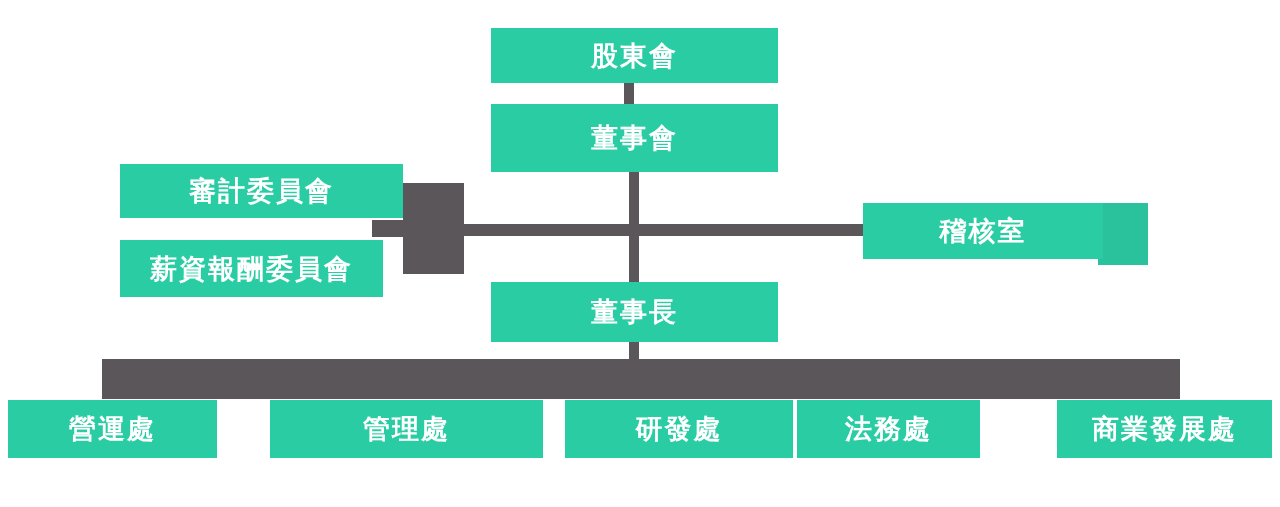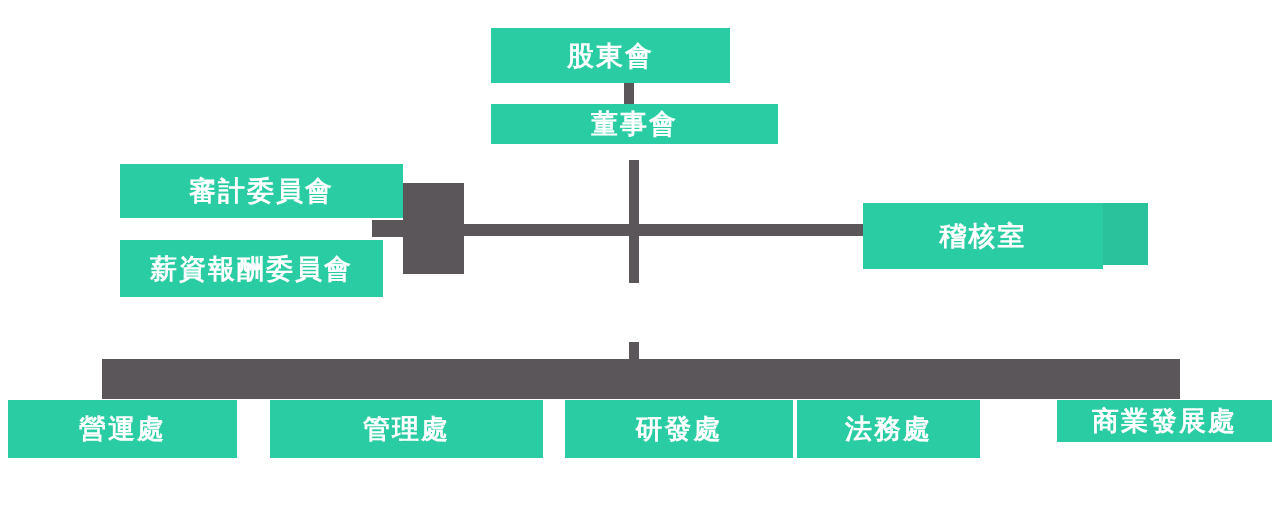--- a/index.html
+++ b/index.html
@@ -39,43 +39,43 @@
     position: absolute;
     background: var(--node-fill-alt);
     z-index: 1;
   }
   .connector {
     position: absolute;
     background: var(--connector);
     z-index: 0;
   }
   
-  .n-shareholders { left: 491px; top: 28px;  width: 239px; height: 55px; }
+  .n-shareholders { left: 491px; top: 28px;  width: 287px; height: 55px; }
   .c-share-board  { left: 624px; top: 83px;  width: 10px;  height: 22px; }
-  .n-board        { left: 491px; top: 104px; width: 287px; height: 40px; }
+  .n-board        { left: 491px; top: 104px; width: 287px; height: 68px; }
   .c-center-v     { left: 629px; top: 160px; width: 10px;  height: 123px; }
   
   .n-audit-com    { left: 120px; top: 164px; width: 283px; height: 54px; }
   .n-comp-com     { left: 120px; top: 240px; width: 263px; height: 57px; }
   .c-left-stub    { left: 372px; top: 220px; width: 32px;  height: 17px; }
   .c-left-block   { left: 403px; top: 183px; width: 61px;  height: 91px; }
   .c-horizontal   { left: 464px; top: 224px; width: 399px; height: 12px; }
   
-  .n-audit-office     { left: 863px;  top: 203px; width: 240px; height: 66px; font-family: Liberation Mono, monospace; }
+  .n-audit-office     { left: 863px;  top: 203px; width: 240px; height: 56px; font-family: Liberation Mono, monospace; }
   .n-audit-office-ext { left: 1098px; top: 203px; width: 50px;  height: 62px; }
   
   .n-chairman     { left: 491px; top: 282px; width: 287px; height: 60px; }
   .c-chair-stub   { left: 629px; top: 342px; width: 10px;  height: 19px; }
   
   .c-bottom-bar   { left: 102px; top: 359px; width: 1078px; height: 40px; }
-  .n-operations   { left: 8px;    top: 400px; width: 229px; height: 58px; }
+  .n-operations   { left: 8px;    top: 400px; width: 209px; height: 58px; }
   .n-management   { left: 270px;  top: 400px; width: 273px; height: 58px; }
   .n-rnd          { left: 532px;  top: 400px; width: 228px; height: 58px; margin-left: 33px; }
   .n-legal        { left: 797px;  top: 400px; width: 183px; height: 58px; }
-  .n-bizdev       { left: 1057px; top: 400px; width: 215px; height: 42px; }
+  .n-bizdev       { left: 1057px; top: 400px; width: 215px; height: 58px; }
 </style>
 </head>
 <body>
 
 <div class="stage">
 
   <div class="connector c-share-board"></div>
   <div class="connector c-center-v"></div>
   <div class="connector c-left-stub"></div>
   <div class="connector c-left-block"></div>
@@ -97,20 +97,23 @@
 
   <div class="node n-comp-com">
     <span>薪資報酬委員會</span>
   </div>
 
   <div class="node-ext n-audit-office-ext"></div>
   <div class="node n-audit-office">
     <span>稽核室</span>
   </div>
 
+  <div class="node n-chairman">
+    <span>董事長</span>
+  </div>
 
   <div class="node n-operations">
     <span>營運處</span>
   </div>
 
   <div class="node n-management">
     <span>管理處</span>
   </div>
 
   <div class="node n-rnd">

